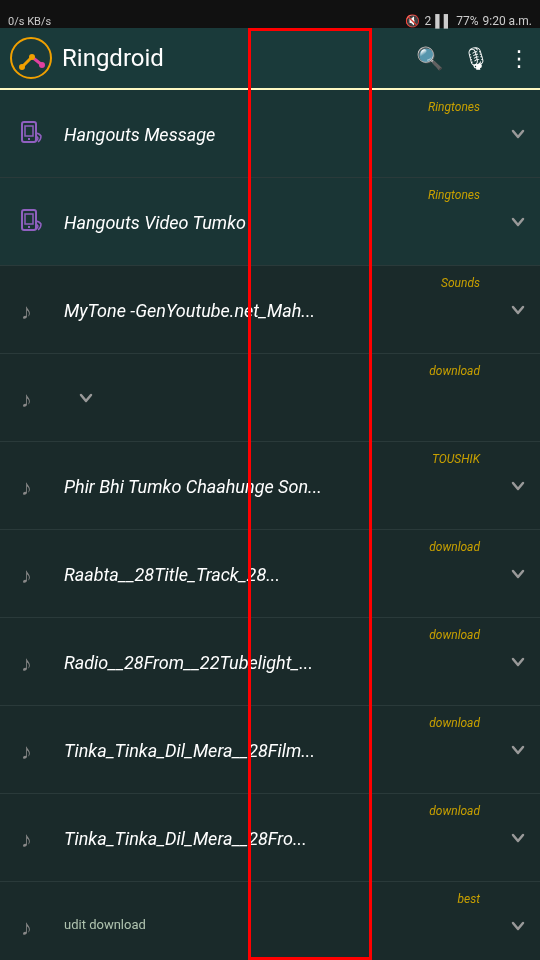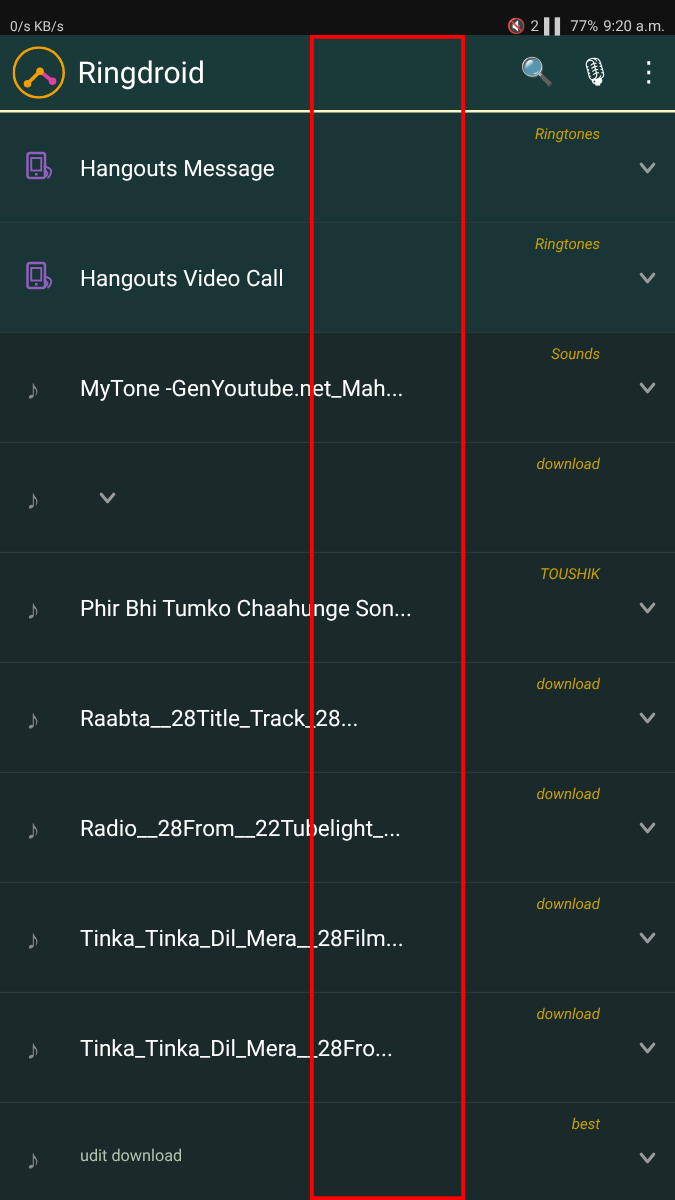--- a/index.html
+++ b/index.html
@@ -109,20 +109,21 @@
       color: #b0c4b0;
       margin-bottom: 2px;
     }
     .item-title {
       font-size: 18px;
       color: white;
       font-weight: 400;
       white-space: nowrap;
       overflow: hidden;
       text-overflow: ellipsis;
+      font-style: italic;
     }
     .item-badge {
       position: absolute;
       top: 10px;
       right: 60px;
       font-size: 12px;
       color: #c8a000;
       font-style: italic;
     }
     .item-chevron {
@@ -208,21 +209,21 @@
       <svg width="30" height="30" viewBox="0 0 30 30">
         <rect x="5" y="3" width="14" height="20" rx="2" fill="none" stroke="#9060c0" stroke-width="2"></rect>
         <rect x="8" y="7" width="8" height="10" fill="none" stroke="#9060c0" stroke-width="1.5"></rect>
         <line x1="12" y1="19" x2="12" y2="21" stroke="#9060c0" stroke-width="2"></line>
         <path d="M18 14 Q22 14 24 17 Q24 21 21 23" fill="none" stroke="#9060c0" stroke-width="1.5"></path>
         <path d="M18 17 Q20 17 21 19 Q21 21 19 22" fill="none" stroke="#9060c0" stroke-width="1.5"></path>
       </svg>
     </div>
     <div class="item-content">
       <span class="item-artist"><unknown></unknown></span>
-      <span class="item-title">Hangouts Video Call</span>
+      <span class="item-title">Hangouts Video Tumko</span>
     </div>
     <span class="item-badge">Ringtones</span>
     <div class="item-chevron">
       <svg width="20" height="20" viewBox="0 0 20 20">
         <polyline points="5,7 10,13 15,7" fill="none" stroke="#999" stroke-width="2.5" stroke-linecap="round" stroke-linejoin="round"></polyline>
       </svg>
     </div>
   </div>
     <div class="list-item">
     <div class="music-icon-wrap">

